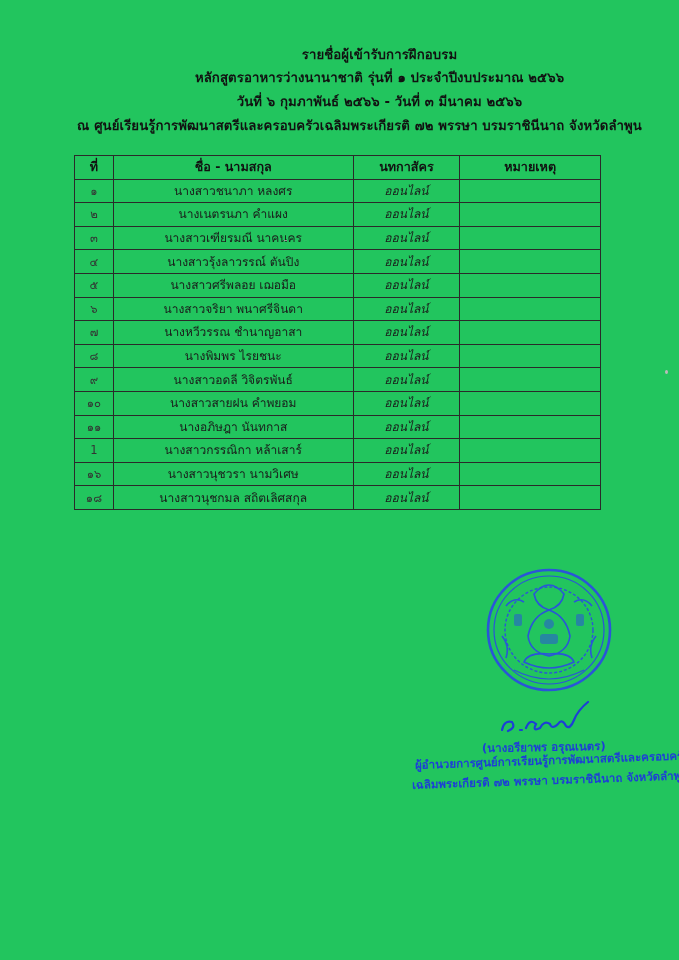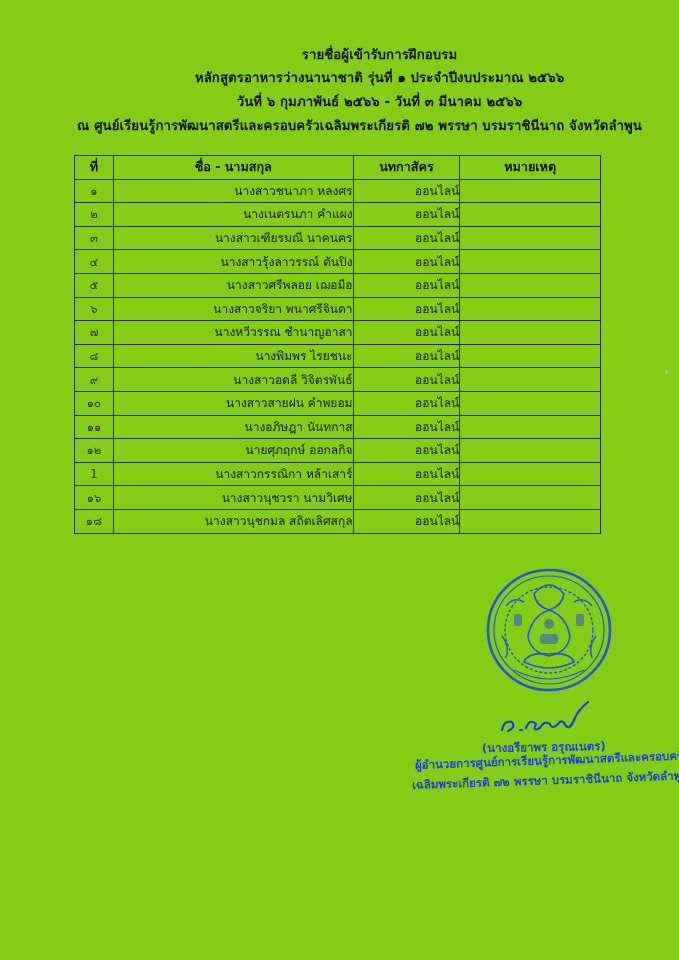--- a/index.html
+++ b/index.html
@@ -2,21 +2,21 @@
 <html><head>
 <meta charset="utf-8">
 <style>
   html, body { margin: 0; padding: 0; }
   body {
     width: 679px; height: 960px; position: relative; overflow: hidden;
     background: #ffffff;
     font-family: "DejaVu Sans", sans-serif;
     color: #1a1a1a;
   }
-  .page { position: absolute; left: 0; top: 0; width: 679px; height: 960px; background: #84cc16; }
+  .page { position: absolute; left: 0; top: 0; width: 679px; height: 960px; background: #22c55e; }
   .header { position: absolute; left: 0; top: 40px; width: 679px; text-align: center; }
   .header .line {
     position: absolute; left: 0; width: 679px; text-align: center;
     font-size: 13.2px; font-weight: bold; letter-spacing: 0.1px; color: #111;
     white-space: nowrap;
   }
   .l1 { top: 4px; left: 40px !important; }
   .l2 { top: 27px; left: 40px !important; }
   .l3 { top: 51px; left: 40px !important; }
   .l4 { top: 75px; left: 20px !important; }
@@ -29,22 +29,22 @@
   table.roster td, table.roster th {
     border: 1.3px solid #2a2a2a; height: 22.6px; padding: 0; line-height: 22px;
     white-space: nowrap; overflow: hidden;
   }
   table.roster th { font-weight: bold; font-size: 12.6px; text-align: center; color: #111; }
   col.c-no { width: 39px; }
   col.c-name { width: 240px; }
   col.c-reg { width: 107px; }
   col.c-note { width: 141px; }
   td.no { text-align: center; font-size: 11.5px; color: #333; }
-  td.name { text-align: right; padding-left: 3px; }
-  td.reg { text-align: right; }
+  td.name { text-align: center; padding-left: 3px; }
+  td.reg { text-align: center; font-style: italic; }
   td.note { }
 
   .seal {
     position: absolute; left: 484px; top: 566px; width: 130px; height: 128px;
   }
   .signature { position: absolute; left: 500px; top: 700px; width: 90px; height: 34px; }
   .sig-block { position: absolute; left: 420px; top: 735px; width: 259px; color: #1d3fd6; font-weight: bold; }
   .sig-name { position: absolute; left: 62px; top: 3px; font-size: 11.5px; white-space: nowrap; transform: rotate(-1deg); }
   .sig-title1 { position: absolute; left: -5px; top: 21px; font-size: 11.5px; white-space: nowrap; transform: rotate(-2deg); transform-origin: left; }
   .sig-title2 { position: absolute; left: -8px; top: 41px; font-size: 11.5px; white-space: nowrap; transform: rotate(-2deg); transform-origin: left; }
@@ -135,26 +135,20 @@
         </tr>
         <tr>
           <td class="no">๑๐</td>
           <td class="name">นางสาวสายฝน คำพยอม</td>
           <td class="reg">ออนไลน์</td>
           <td class="note"></td>
         </tr>
         <tr>
           <td class="no">๑๑</td>
           <td class="name">นางอภิษฎา นันทกาส</td>
-          <td class="reg">ออนไลน์</td>
-          <td class="note"></td>
-        </tr>
-        <tr>
-          <td class="no">๑๒</td>
-          <td class="name">นายศุภฤกษ์  ออกลกิจ</td>
           <td class="reg">ออนไลน์</td>
           <td class="note"></td>
         </tr>
         <tr>
           <td class="no">1</td>
           <td class="name">นางสาวกรรณิกา  หล้าเสาร์</td>
           <td class="reg">ออนไลน์</td>
           <td class="note"></td>
         </tr>
         <tr>

